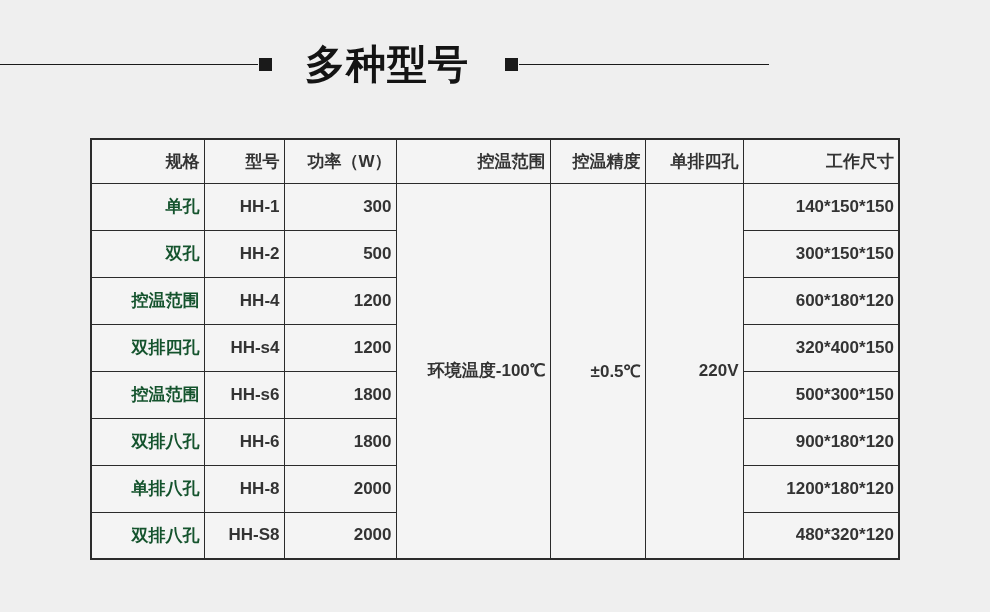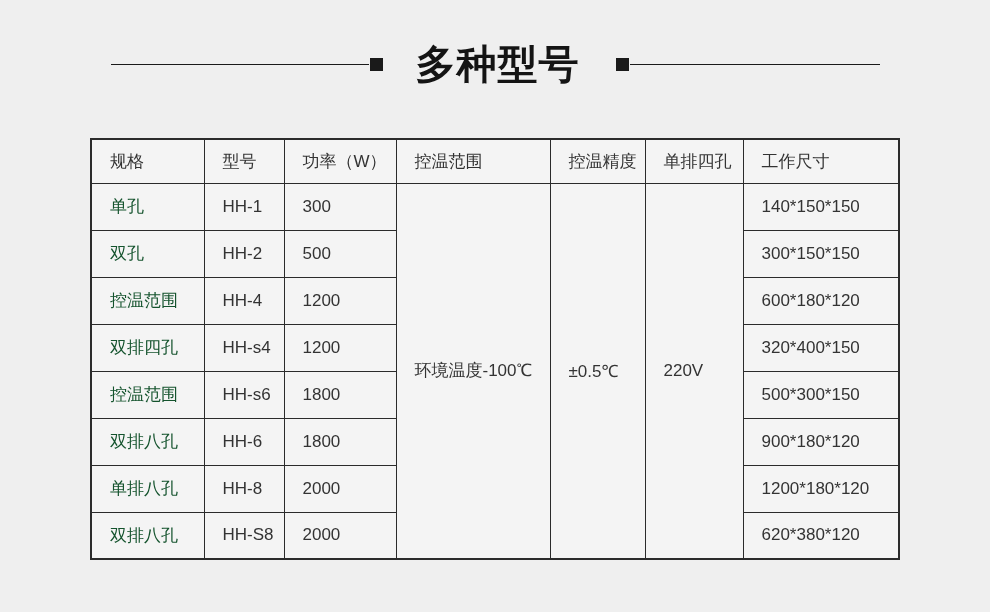--- a/index.html
+++ b/index.html
@@ -10,21 +10,20 @@
     width: 990px;
     height: 612px;
     background: #efefef;
     font-family: "Liberation Sans", sans-serif;
     overflow: hidden;
   }
   
   .title-bar {
     display: flex;
     align-items: center;
-    justify-content: center;
     margin-top: 38px;
     height: 52px;
   }
   .hline {
     height: 1px;
     background: #1a1a1a;
   }
   .hline.left  { width: 258px; }
   .hline.right { width: 250px; }
   .sq {
@@ -49,23 +48,23 @@
     table-layout: fixed;
     width: 808px;
     margin: 48px auto 0;
     background: #f4f4f4;
     border: 2px solid #2b2b2b;
   }
   .spec-table th,
   .spec-table td {
     border: 1px solid #2b2b2b;
     font-size: 17px;
-    font-weight: normal;
+    font-weight: bold;
     color: #333333;
-    text-align: left;
+    text-align: right;
     padding: 0 4px 0 18px;
     box-sizing: border-box;
     vertical-align: middle;
     overflow: hidden;
     white-space: nowrap;
   }
   .spec-table th { height: 44px; }
   .spec-table td { height: 47px; }
   .spec-table td.spec { color: #14532d; }
   .spec-table td.merged { vertical-align: middle; }
@@ -145,16 +144,16 @@
       <tr>
         <td class="spec">单排八孔</td>
         <td>HH-8</td>
         <td>2000</td>
         <td>1200*180*120</td>
       </tr>
       <tr>
         <td class="spec">双排八孔</td>
         <td>HH-S8</td>
         <td>2000</td>
-        <td>620*380*120</td>
+        <td>480*320*120</td>
       </tr>
     </tbody>
 </table>
 
 </body></html>

